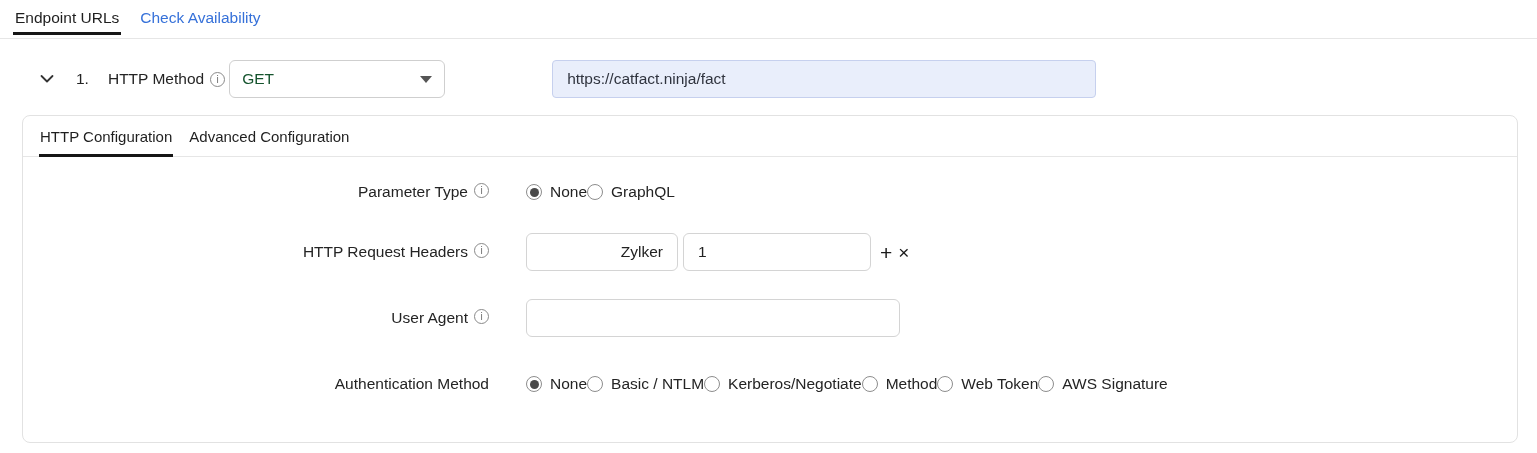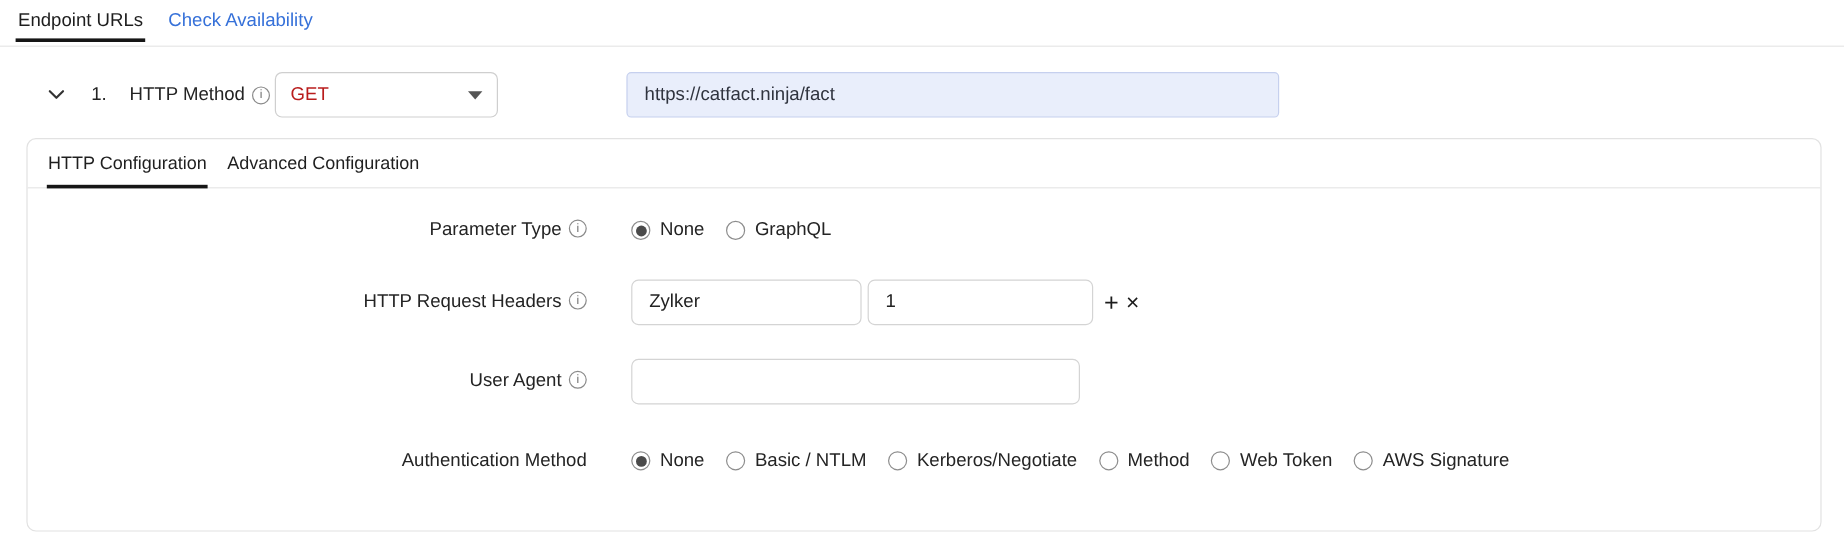--- a/index.html
+++ b/index.html
@@ -25,23 +25,23 @@
   .method-row { display: flex; align-items: center; margin: 21px 0 0 38px; height: 38px; }
   .chevron { width: 18px; height: 18px; display: inline-flex; align-items: center; justify-content: center; margin-right: 20px; cursor: pointer; }
   .row-index { margin-right: 19px; color: #222; }
   .field-label { display: inline-flex; align-items: center; gap: 6px; color: #242424; margin-right: 4px; white-space: nowrap; }
   .info-icon {
     width: 15px; height: 15px; border: 1px solid #8a8a8a; border-radius: 50%;
     color: #6e6e6e; font-size: 10px; line-height: 13px; text-align: center;
     display: inline-block; font-style: normal; cursor: pointer; flex: 0 0 auto;
   }
   .select {
-    width: 186px; height: 38px; border: 1px solid #cfcfcf; border-radius: 6px;
+    width: 216px; height: 38px; border: 1px solid #cfcfcf; border-radius: 6px;
     background: #ffffff; display: flex; align-items: center; justify-content: space-between;
-    padding: 0 12px; cursor: pointer; color: #b91c1c;
+    padding: 0 12px; cursor: pointer; color: #14532d;
   }
   .caret {
     width: 0; height: 0; border-left: 6px solid transparent; border-right: 6px solid transparent;
     border-top: 7px solid #555555;
   }
   .url-input {
     margin-left: 107px; width: 544px; height: 38px;
     background: #e9eefb; border: 1px solid #c6d0ee; border-radius: 4px;
     padding: 0 14px; font-size: 15.5px; color: #30343f;
     font-family: "Liberation Sans", "DejaVu Sans", sans-serif; outline: none;
@@ -61,37 +61,37 @@
   .form-row { display: flex; align-items: center; }
   .row-gap-1 { margin-top: 32px; }
   .row-gap-2 { margin-top: 28px; }
   .row-gap-3 { margin-top: 38px; }
   .label-col {
     width: 466px; display: flex; justify-content: flex-end; 
     gap: 6px; color: #242424; white-space: nowrap;
   }
   .control-col { margin-left: 37px; display: flex; align-items: center; }
 
-  .radio-group { gap: 18px; }
+  .radio-group { }
   .radio-option { display: inline-flex; align-items: center; gap: 8px; cursor: pointer; color: #242424; white-space: nowrap; }
   .radio {
     width: 16px; height: 16px; border: 1.5px solid #8d8d8d; border-radius: 50%;
     position: relative; flex: 0 0 auto; background: #fff;
   }
   .radio.selected::after {
     content: ""; position: absolute; left: 2.5px; top: 2.5px; right: 2.5px; bottom: 2.5px;
     background: #4a4a4a; border-radius: 50%;
   }
 
   .text-input {
     height: 38px; border: 1px solid #d4d4d4; border-radius: 6px; background: #fff;
     padding: 0 14px; font-size: 15.5px; color: #222; outline: none;
     font-family: "Liberation Sans", "DejaVu Sans", sans-serif;
   }
-  .w186 { width: 192px; margin-right: 5px; }
+  .w186 { width: 152px; margin-right: 5px; text-align: right; }
   .w188 { width: 188px; }
   .w374 { width: 374px; }
   .icon-btn { font-size: 21px; color: #1b1b1b; line-height: 1; cursor: pointer; user-select: none; }
   .add-btn { margin-left: 9px; }
   .remove-btn { margin-left: 6px; font-size: 19px; }
 </style>
 </head>
 <body>
 
 <div class="page">

